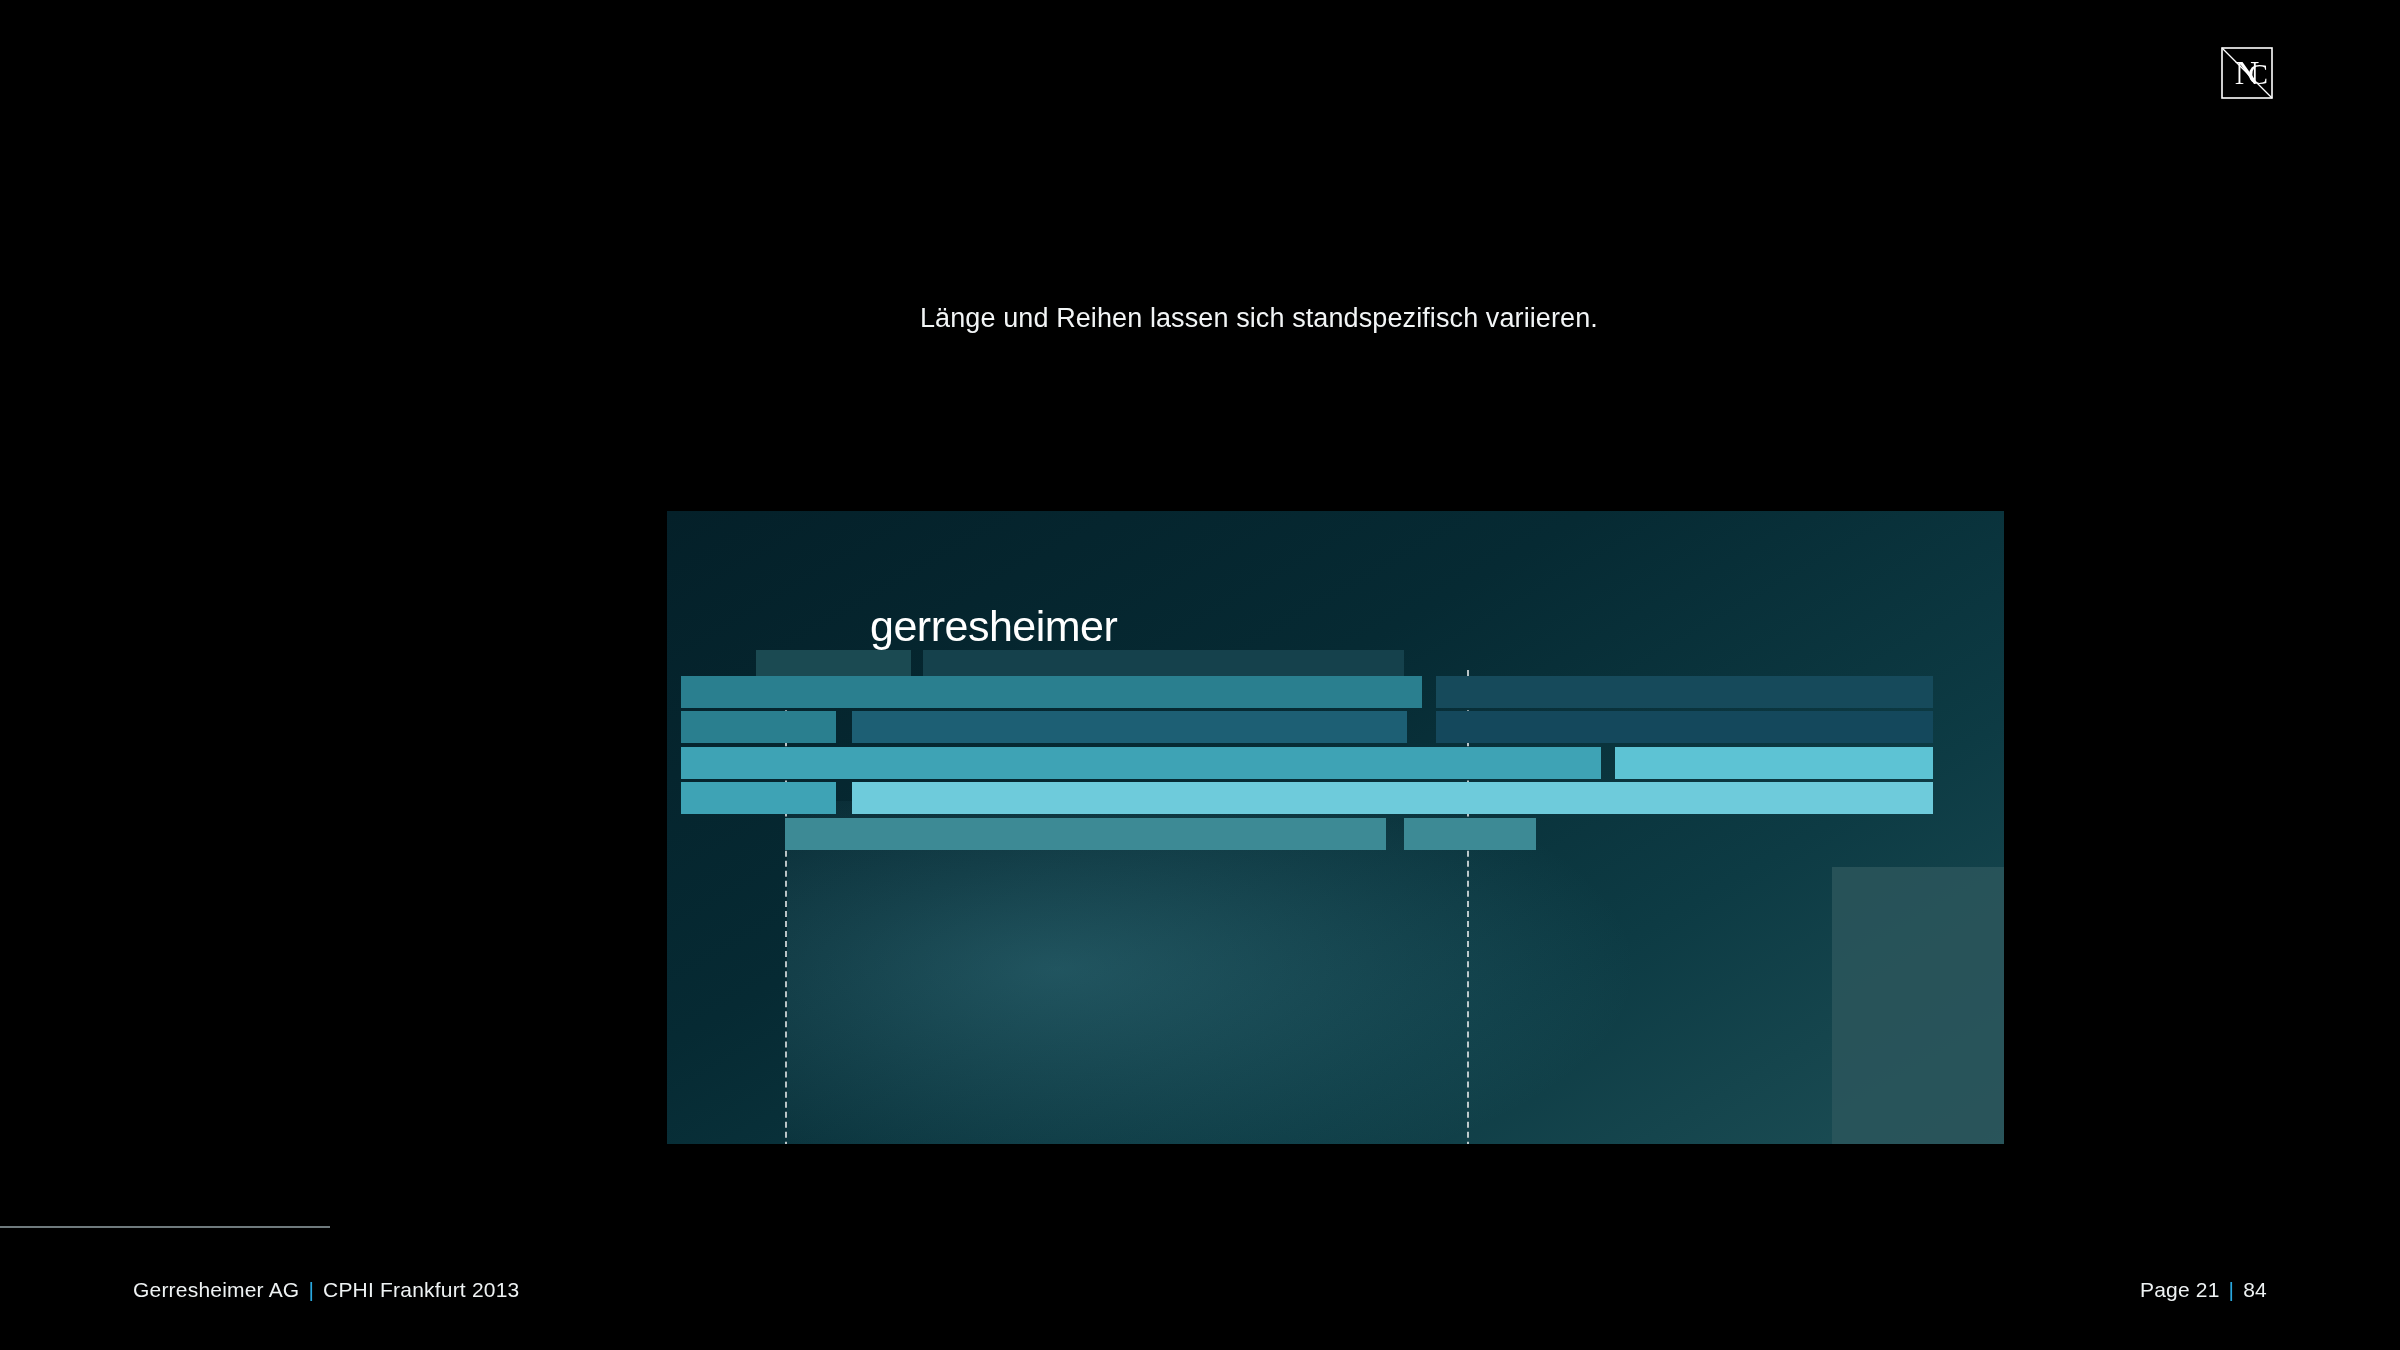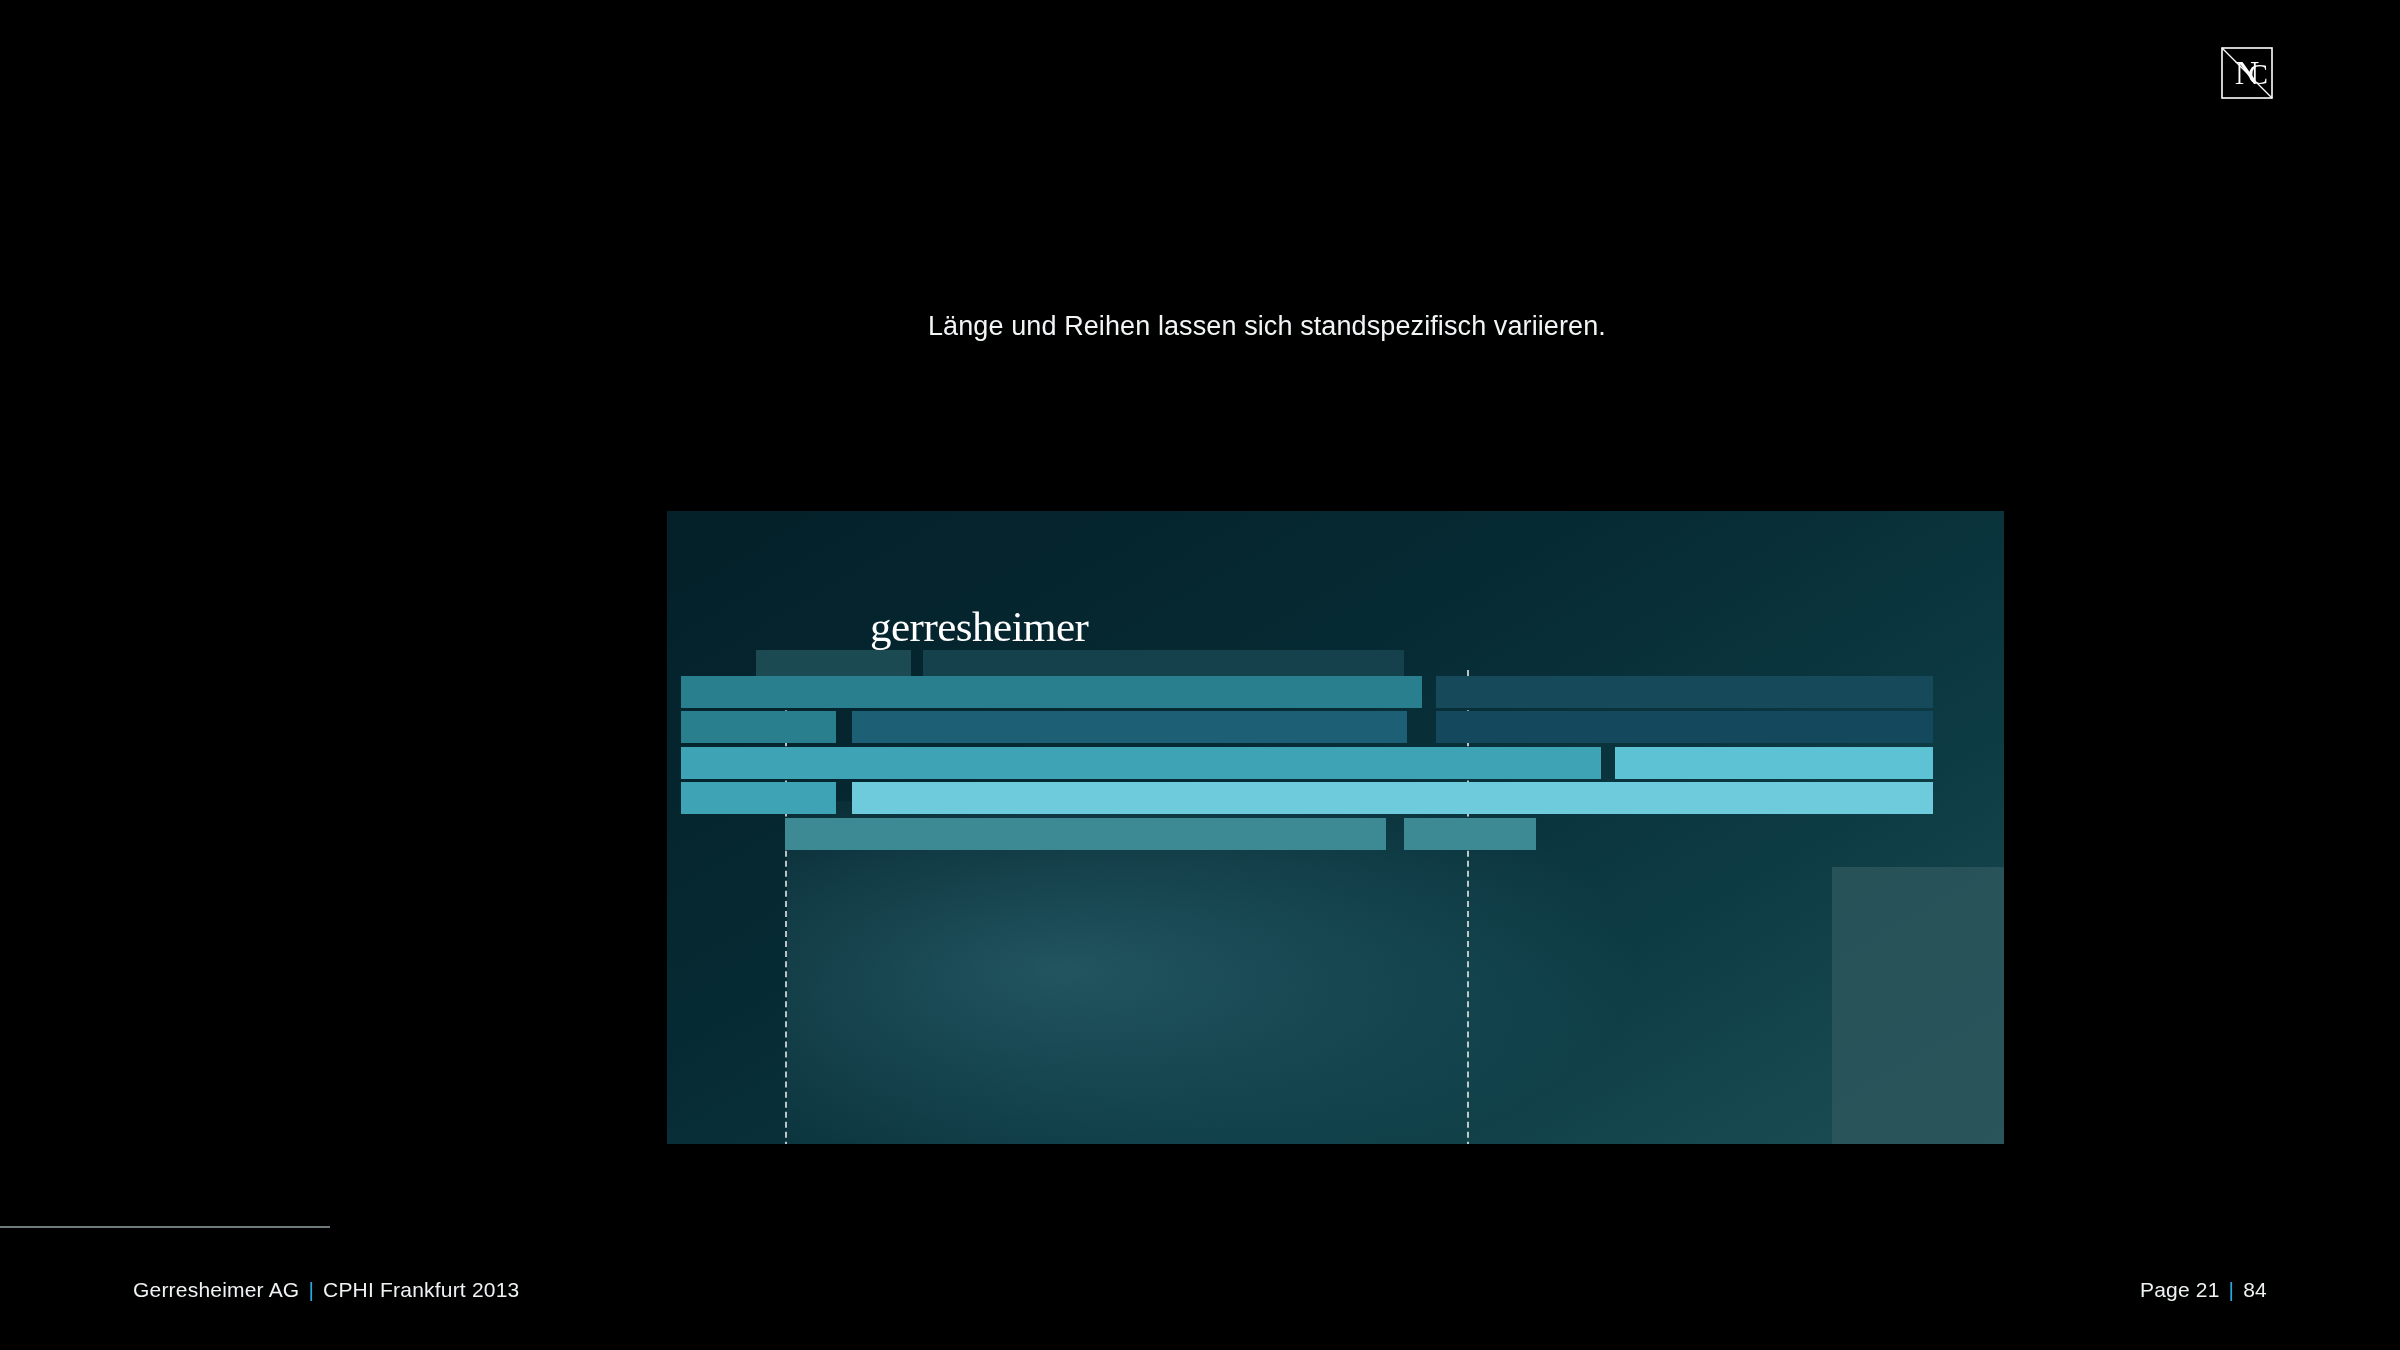--- a/index.html
+++ b/index.html
@@ -39,21 +39,21 @@
     letter-spacing: -0.5px;
     line-height: 1.05;
     margin: 0;
     color: #ffffff;
     white-space: nowrap;
   }
   .slide-title .dot {
     color: #29a8df;
   }
   .slide-subtitle {
-    margin: 8px;
+    margin: 0;
     padding-top: 38px;
     font-size: 27px;
     font-weight: normal;
     color: #f2f5f6;
     letter-spacing: 0.1px;
     white-space: nowrap;
   }
 
   
   .figure {
@@ -111,21 +111,20 @@
     line-height: 1;
     white-space: nowrap;
   }
   .wordmark-wrap {
     position: absolute;
     left: 667px;
     top: 511px;
     width: 1080px;
     height: 633px;
     pointer-events: none;
-    font-family: Liberation Serif, serif;
   }
 
   
   .footer-rule {
     position: absolute;
     left: 0;
     top: 1226px;
     width: 330px;
     height: 2px;
     background: #6f7a7d;

